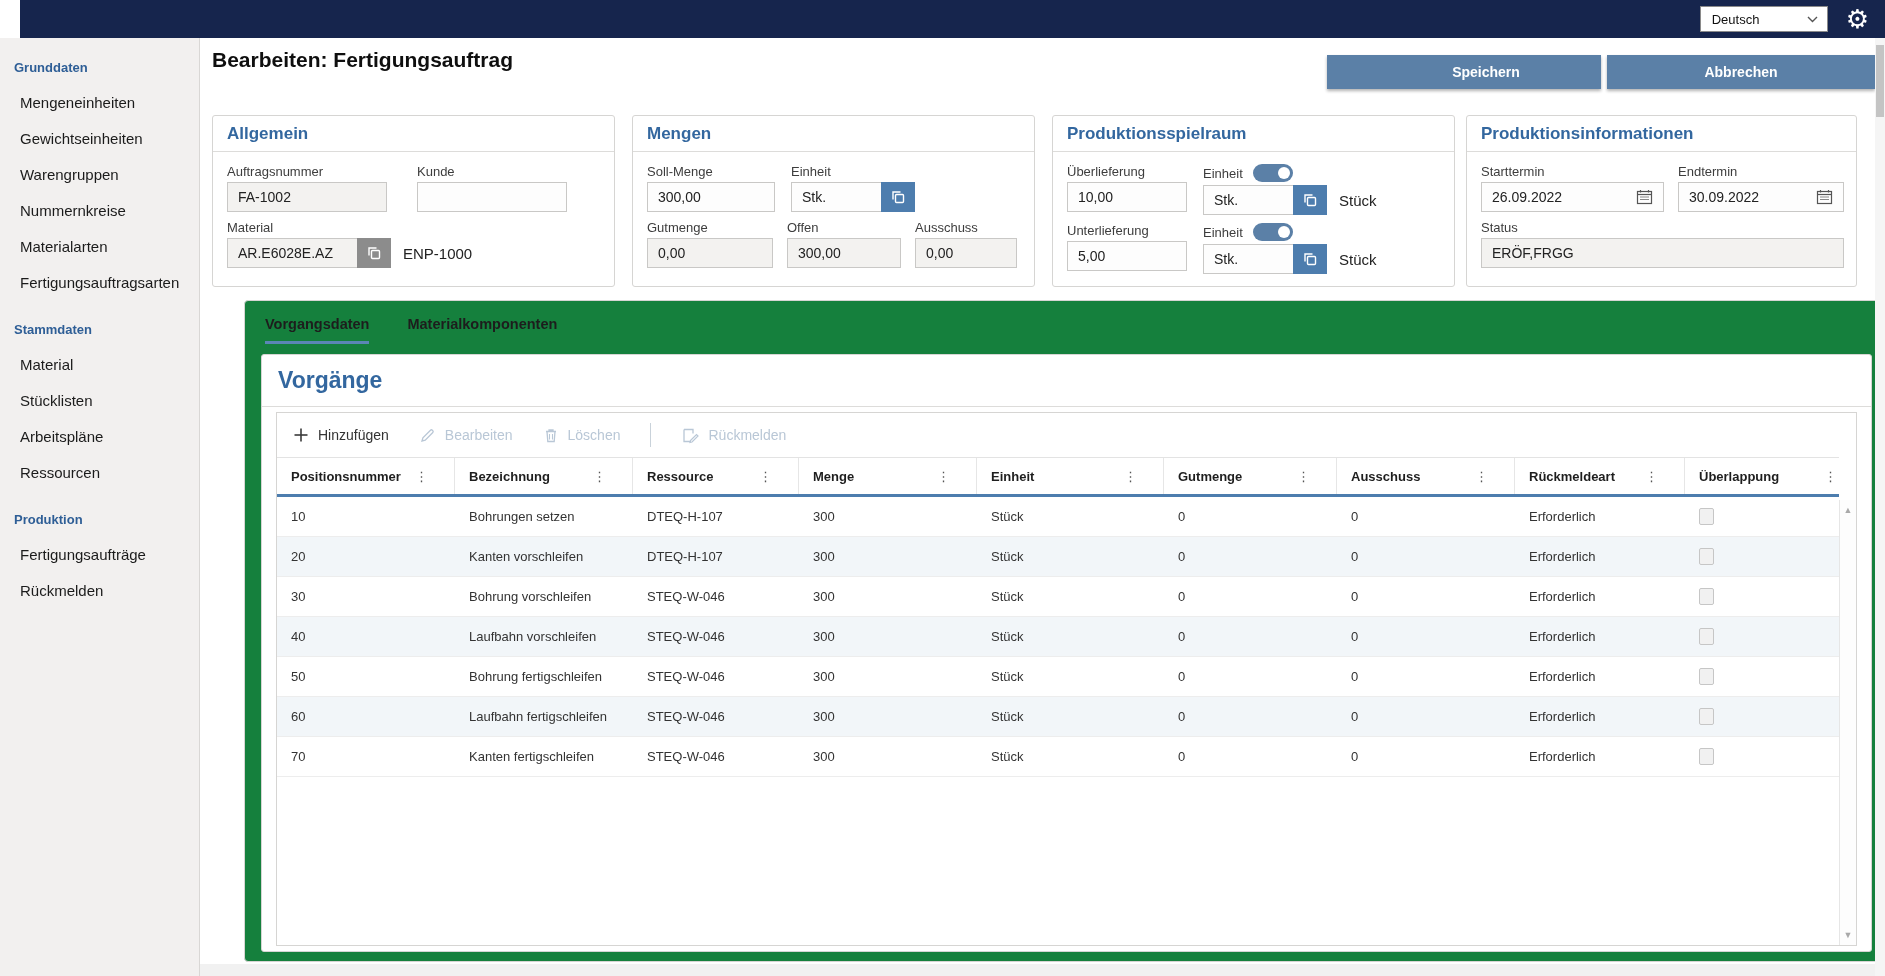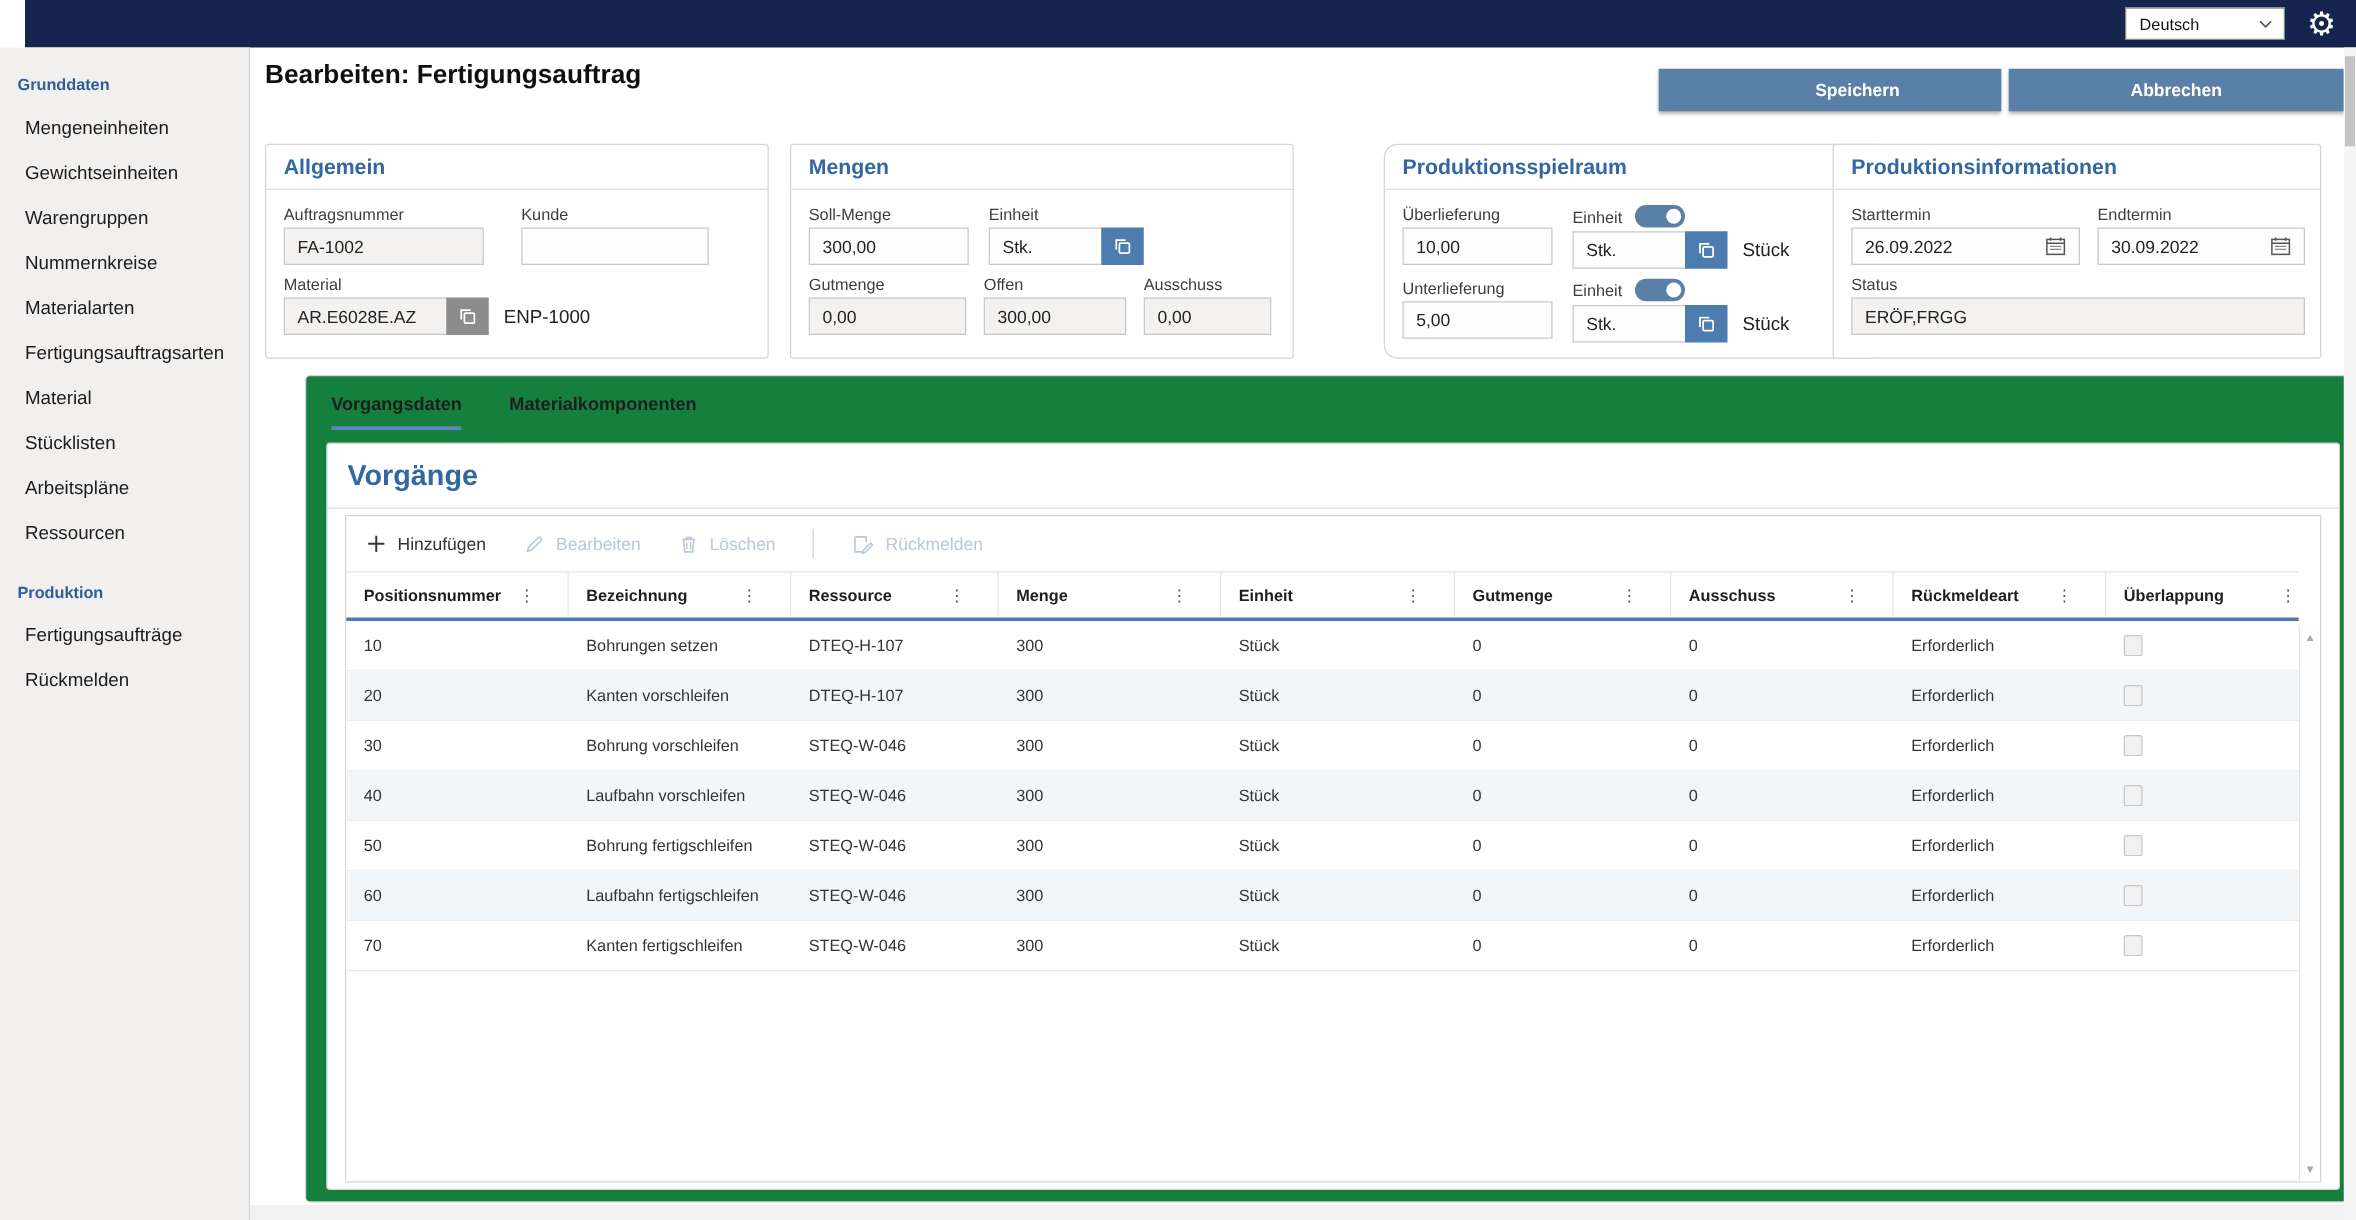--- a/index.html
+++ b/index.html
@@ -50,21 +50,21 @@
   }
   .btn-save { left:1327px; width:274px;padding-left:44px; }
   .btn-cancel { left:1607px; width:268px; }
   
   .panel {
     position:absolute; top:115px; height:172px;
     background:#fff; border:1px solid #d6d5d3; border-radius:3px;
   }
   #panel-allgemein { left:212px; width:403px; }
   #panel-mengen { left:632px; width:403px; }
-  #panel-spielraum { left:1107px; width:403px;border-radius:11px; }
+  #panel-spielraum { left:1052px; width:403px; }
   #panel-info { left:1466px; width:391px; }
   .panel-title {
     font-size:17px; font-weight:bold; color:#33679f;
     padding:8px 14px 7px 14px; border-bottom:1px solid #dddcda;
   }
   .panel-body { padding:4px 14px 10px 14px; }
   .frow { display:flex; gap:16px; }
   .flabel { display:block; font-size:13px; color:#3d3d3d; margin:8px 0 3px 0; display:flex; align-items:center; }
   .input {
     height:30px; border:1px solid #c9c8c6; background:#fdfdfd;
@@ -163,20 +163,21 @@
 </div>
 
 <div class="sidebar" id="sidebar">
     <div class="side-section-label">Grunddaten</div>
     <div class="side-item">Mengeneinheiten</div>
     <div class="side-item">Gewichtseinheiten</div>
     <div class="side-item">Warengruppen</div>
     <div class="side-item">Nummernkreise</div>
     <div class="side-item">Materialarten</div>
     <div class="side-item">Fertigungsauftragsarten</div>
+    <div class="side-section-label">Stammdaten</div>
     <div class="side-item">Material</div>
     <div class="side-item">Stücklisten</div>
     <div class="side-item">Arbeitspläne</div>
     <div class="side-item">Ressourcen</div>
     <div class="side-section-label">Produktion</div>
     <div class="side-item">Fertigungsaufträge</div>
     <div class="side-item">Rückmelden</div>
   </div>
 
 <div class="page-title">Bearbeiten: Fertigungsauftrag</div>

